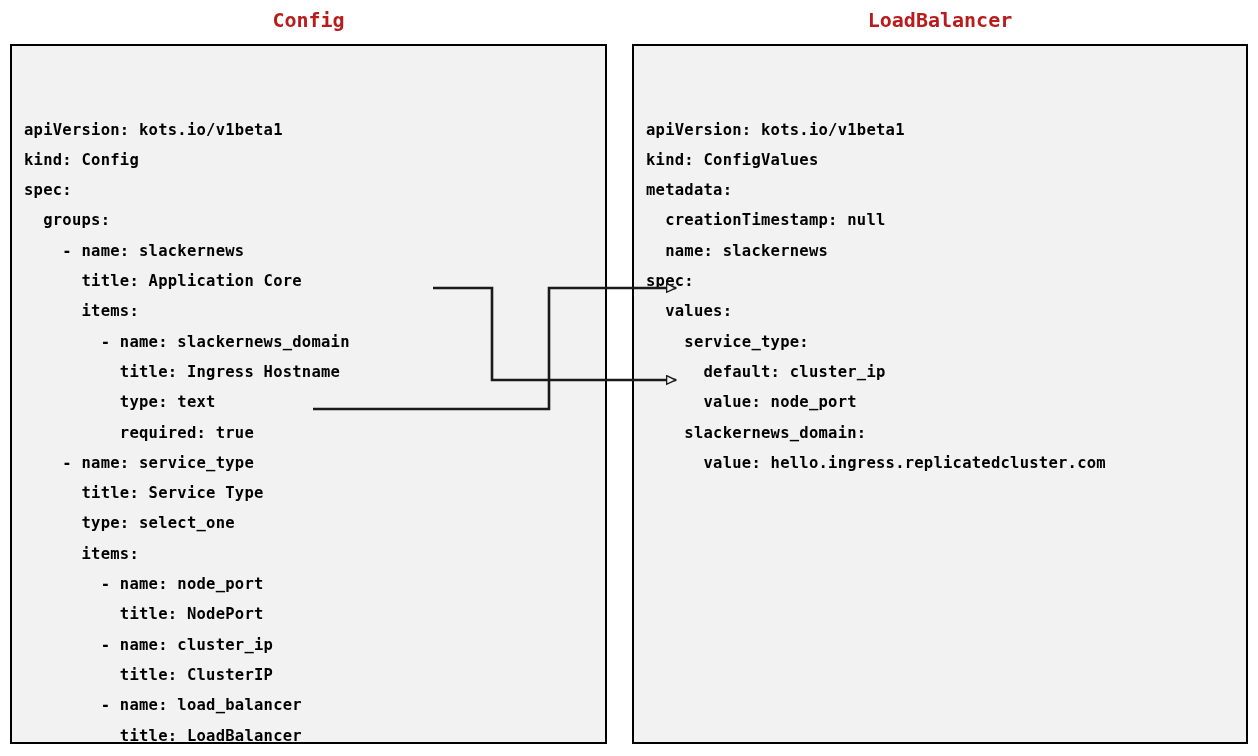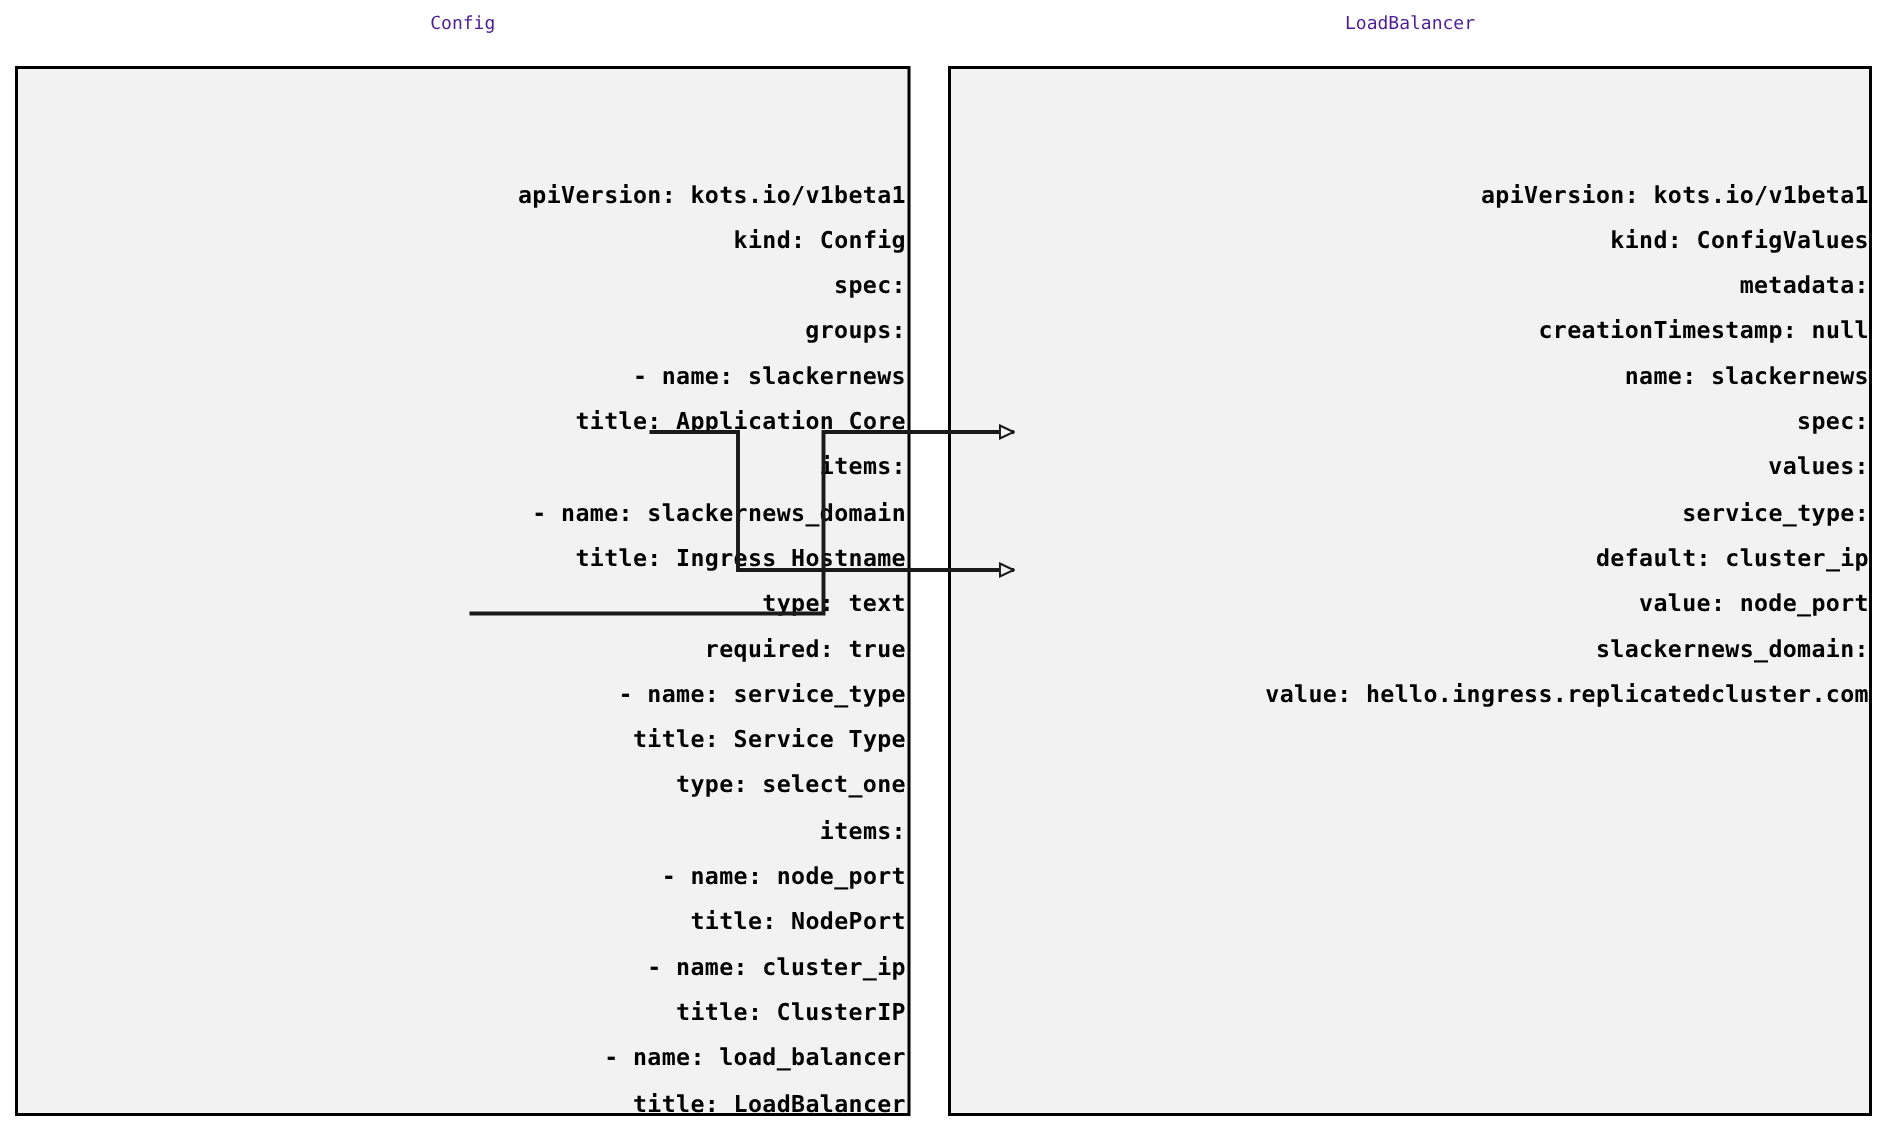--- a/index.html
+++ b/index.html
@@ -18,23 +18,23 @@
   .stage {
     position: absolute;
     left: 0; top: 0;
     width: 1258px;
     height: 756px;
   }
 
   .panel-title {
     position: absolute;
     font-family: "DejaVu Sans Mono", "Liberation Mono", monospace;
-    font-size: 12px;
-    font-weight: normal;
-    color: #4c1d95;
+    font-size: 20px;
+    font-weight: bold;
+    color: #b91c1c;
     letter-spacing: 0px;
     text-align: center;
     white-space: pre;
   }
 
   .panel {
     position: absolute;
     background: #f2f2f2;
     border: 2px solid #000000;
     box-sizing: border-box;
@@ -47,21 +47,20 @@
     font-weight: bold;
     color: #000000;
     line-height: 30.3px;
     white-space: pre;
     letter-spacing: 0.25px;
   }
 
   .code-line {
     white-space: pre;
     height: 30.3px;
-    text-align: right;
   }
 
   svg.connectors {
     position: absolute;
     left: 0;
     top: 0;
     width: 1258px;
     height: 756px;
     pointer-events: none;
     overflow: visible;

